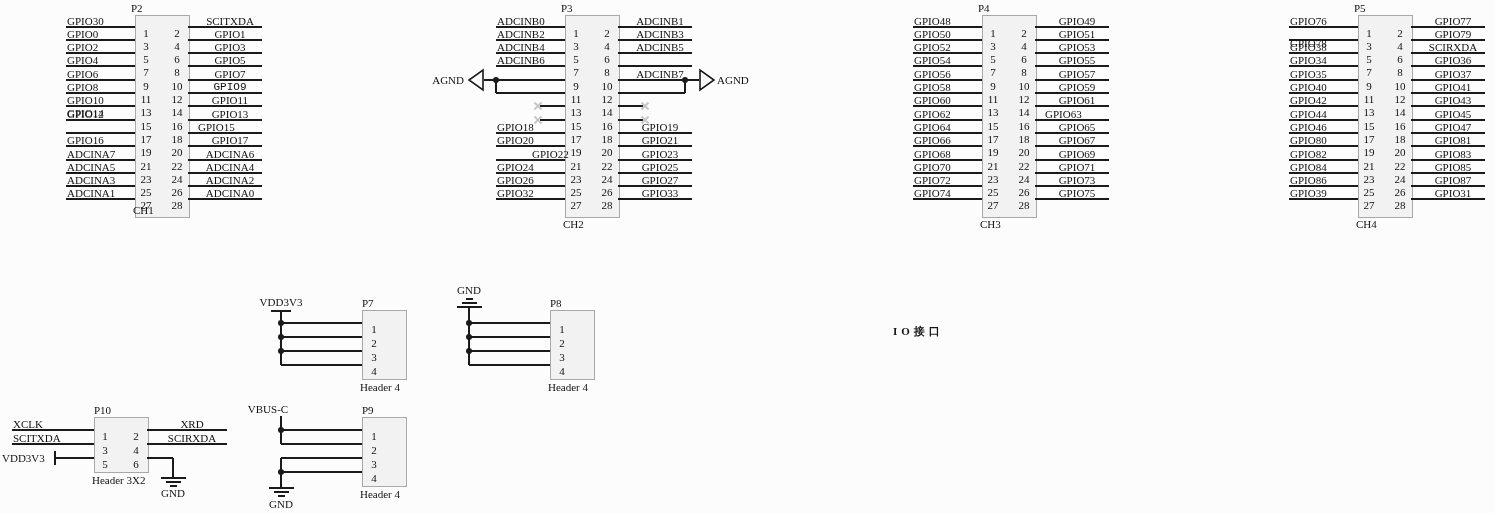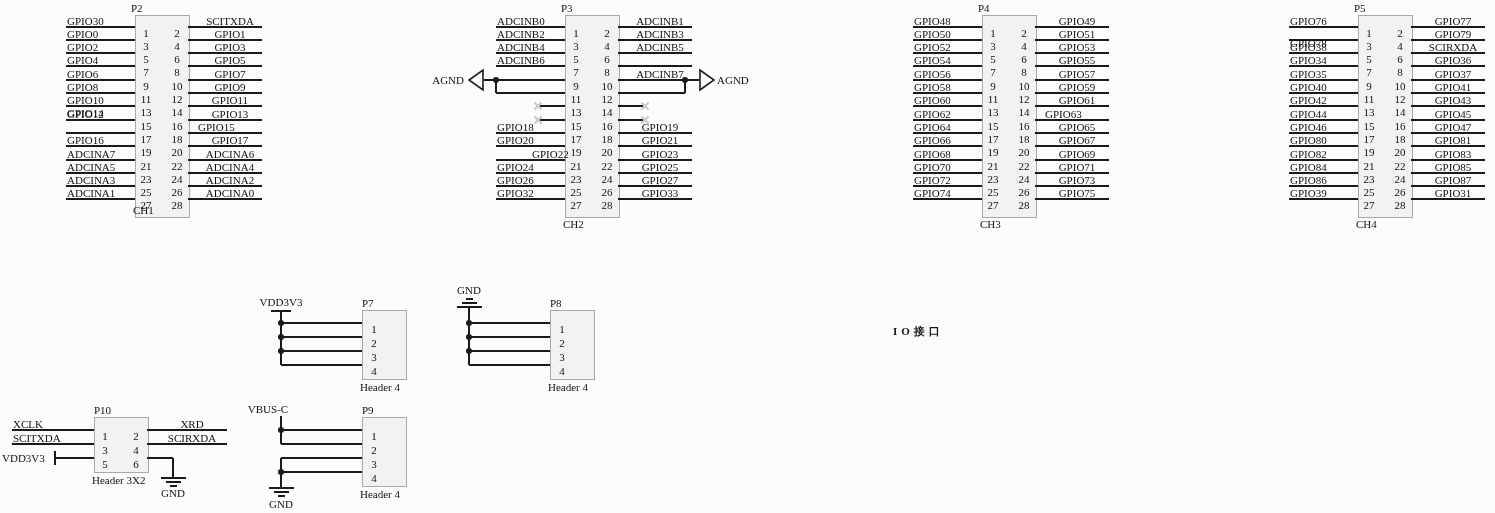--- a/index.html
+++ b/index.html
@@ -51,21 +51,21 @@
     <div style="left: 167px; top: 79.7px; width: 20px; text-align: center;">10</div>
     <div style="left: 66px; top: 78.7px; width: 69px; height: 2px; background: rgb(26, 26, 26);"></div>
     <div style="left: 67px; top: 67.7px; width: auto; text-align: left;">GPIO6</div>
     <div style="left: 188px; top: 78.7px; width: 74px; height: 2px; background: rgb(26, 26, 26);"></div>
     <div style="left: 198px; top: 67.7px; width: 64px; text-align: center;">GPIO7</div>
     <div style="left: 136px; top: 93px; width: 20px; text-align: center;">11</div>
     <div style="left: 167px; top: 93px; width: 20px; text-align: center;">12</div>
     <div style="left: 66px; top: 92px; width: 69px; height: 2px; background: rgb(26, 26, 26);"></div>
     <div style="left: 67px; top: 81px; width: auto; text-align: left;">GPIO8</div>
     <div style="left: 188px; top: 92px; width: 74px; height: 2px; background: rgb(26, 26, 26);"></div>
-    <div style="left: 198px; top: 81px; width: 64px; text-align: center;">GPIO9</div>
+    <div style="left: 198px; top: 81px; width: 64px; text-align: center; font-family: Liberation Mono, monospace;">GPIO9</div>
     <div style="left: 136px; top: 106.3px; width: 20px; text-align: center;">13</div>
     <div style="left: 167px; top: 106.3px; width: 20px; text-align: center;">14</div>
     <div style="left: 66px; top: 105.3px; width: 69px; height: 2px; background: rgb(26, 26, 26);"></div>
     <div style="left: 67px; top: 94.3px; width: auto; text-align: left;">GPIO10</div>
     <div style="left: 188px; top: 105.3px; width: 74px; height: 2px; background: rgb(26, 26, 26);"></div>
     <div style="left: 198px; top: 94.3px; width: 64px; text-align: center;">GPIO11</div>
     <div style="left: 136px; top: 119.6px; width: 20px; text-align: center;">15</div>
     <div style="left: 167px; top: 119.6px; width: 20px; text-align: center;">16</div>
     <div style="left: 66px; top: 118.6px; width: 69px; height: 2px; background: rgb(26, 26, 26);"></div>
     <div style="left: 67px; top: 107.6px; width: auto; text-align: left;">GPIO12</div>

